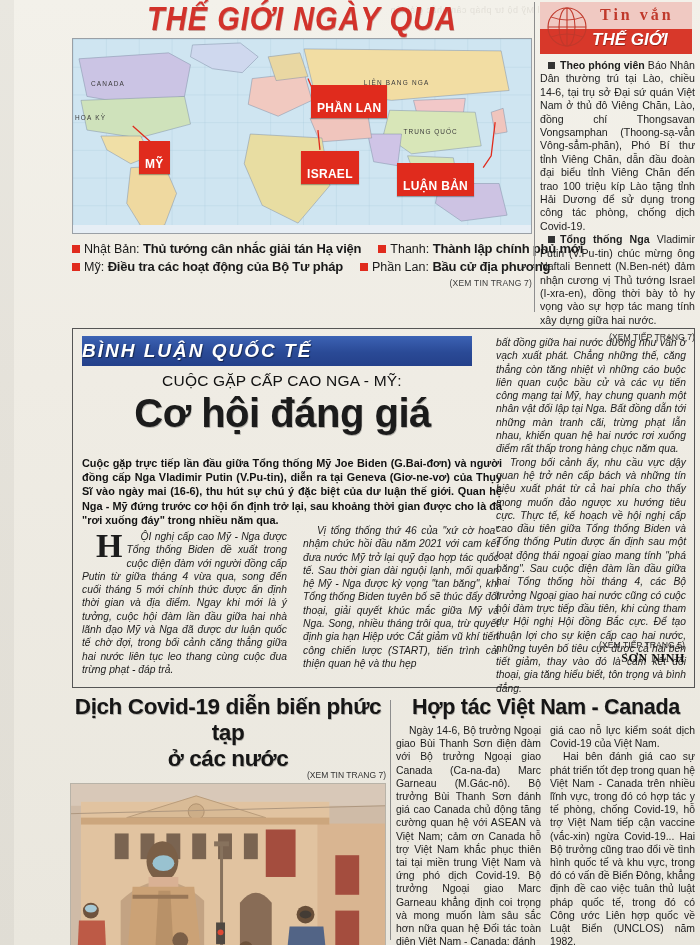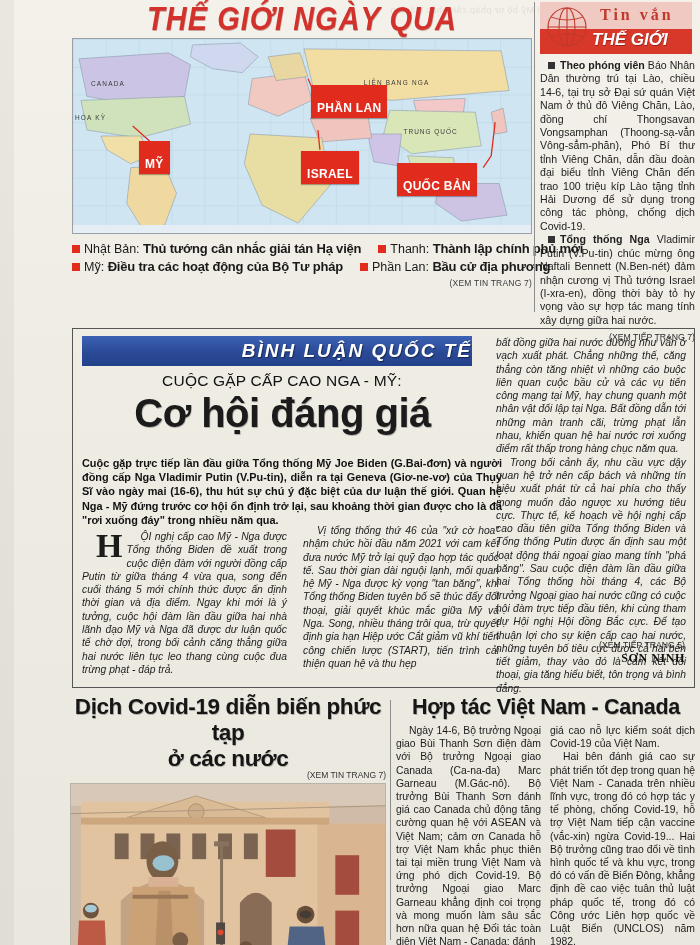--- a/index.html
+++ b/index.html
@@ -110,21 +110,21 @@
   .frame-top, .frame-bottom {
     position:absolute; left:0; right:0; height:1px; background:#555;
   }
   .frame-top { top:0; } .frame-bottom { bottom:0; }
   .frame-left { position:absolute; left:0; top:0; bottom:0; width:1px; background:#555;}
   .frame-right { position:absolute; right:0; top:0; bottom:0; width:1px; background:#555;}
 
   .banner {
     position:absolute; left:10px; top:8px; width:390px; height:30px;
     background:linear-gradient(180deg,#3c62b4 0%, #2a4a96 55%, #24408a 100%);
-    display:flex; align-items:center; justify-content:flex-end;
+    display:flex; align-items:center; justify-content:flex-start;
   }
   .banner span {
     color:#fff; font-weight:bold; font-size:19px; letter-spacing:2px;
     font-style:italic;
     text-shadow:1px 1px 1px rgba(0,0,0,.45);
   }
   .kicker {
     position:absolute; left:10px; top:44px; width:400px;
     text-align:center; font-size:15.5px; color:#111; letter-spacing:.2px;
   }
@@ -250,21 +250,21 @@
 
         <text x="18" y="48" font-size="6.5" fill="#3a3a3a" font-family="Liberation Sans, sans-serif" letter-spacing="1.2">CANADA</text>
         <text x="2" y="82" font-size="6.5" fill="#3a3a3a" font-family="Liberation Sans, sans-serif" letter-spacing="1.2">HOA KỲ</text>
         <text x="292" y="46" font-size="6.5" fill="#3a3a3a" font-family="Liberation Sans, sans-serif" letter-spacing="1.2">LIÊN BANG NGA</text>
         <text x="332" y="96" font-size="6.5" fill="#3a3a3a" font-family="Liberation Sans, sans-serif" letter-spacing="1">TRUNG QUỐC</text>
       </svg>
 
       <div class="calloutpin" style="left:66px; top:102px;">MỸ</div>
       <div class="calloutpin" style="left:238px; top:46px;">PHẦN LAN</div>
       <div class="calloutpin" style="left:228px; top:112px;">ISRAEL</div>
-      <div class="calloutpin" style="left:324px; top:124px;">QUỐC BẢN</div>
+      <div class="calloutpin" style="left:324px; top:124px;">LUẬN BẢN</div>
     </div>
 
     <div class="bullets">
       <span class="bline">
         <span class="bsq"></span><span class="bcountry">Nhật Bản:</span>
         <span class="btitle">Thủ tướng cân nhắc giải tán Hạ viện</span>
         <span class="bsep"></span>
         <span class="bsq"></span><span class="bcountry">Thanh:</span>
         <span class="btitle">Thành lập chính phủ mới</span>
       </span>

